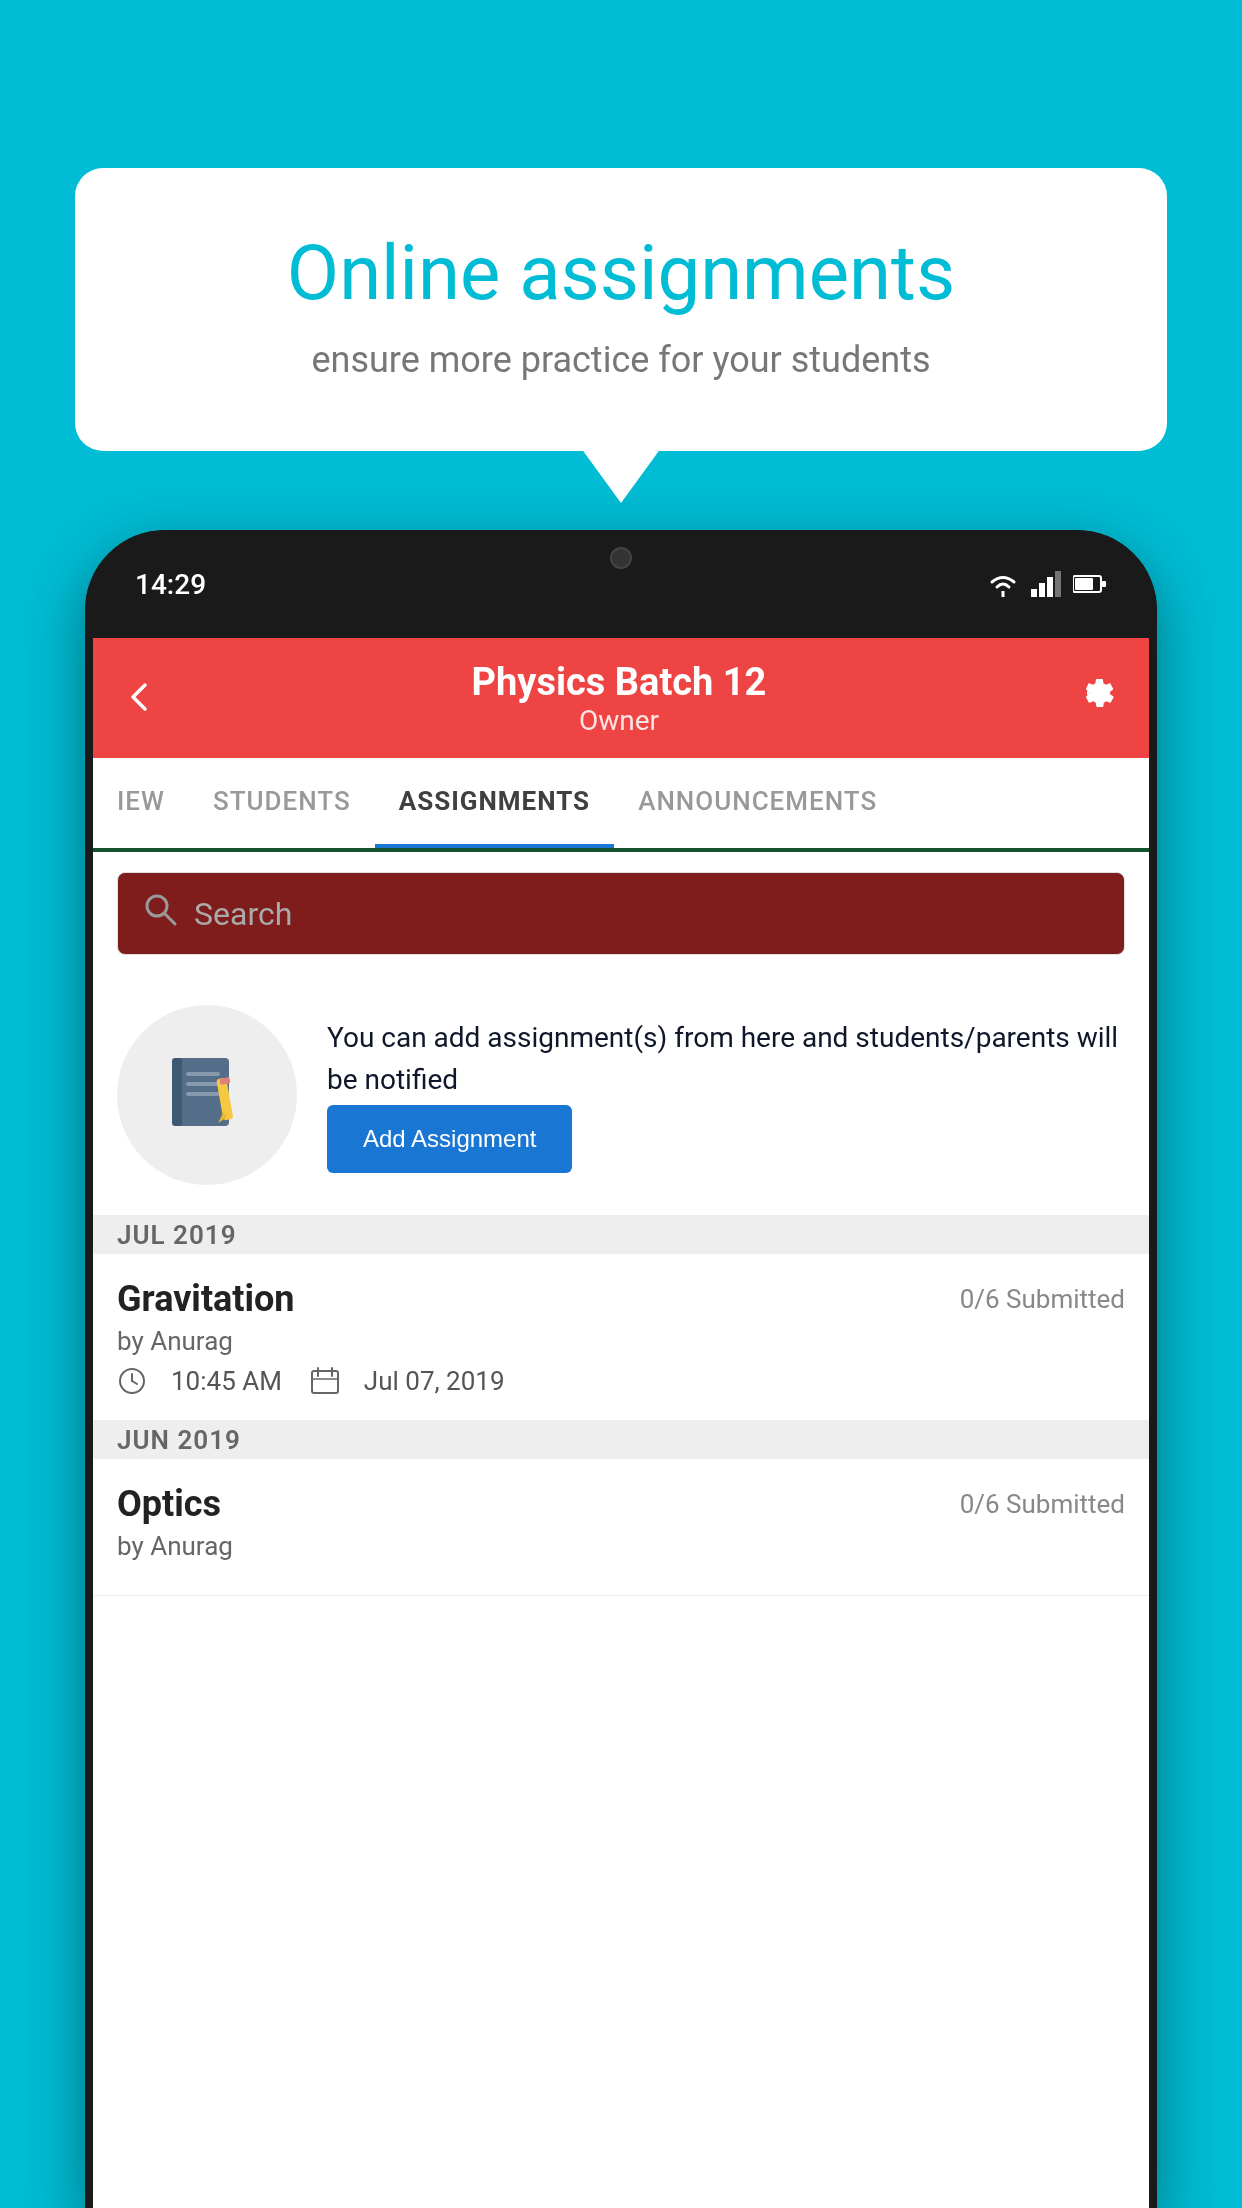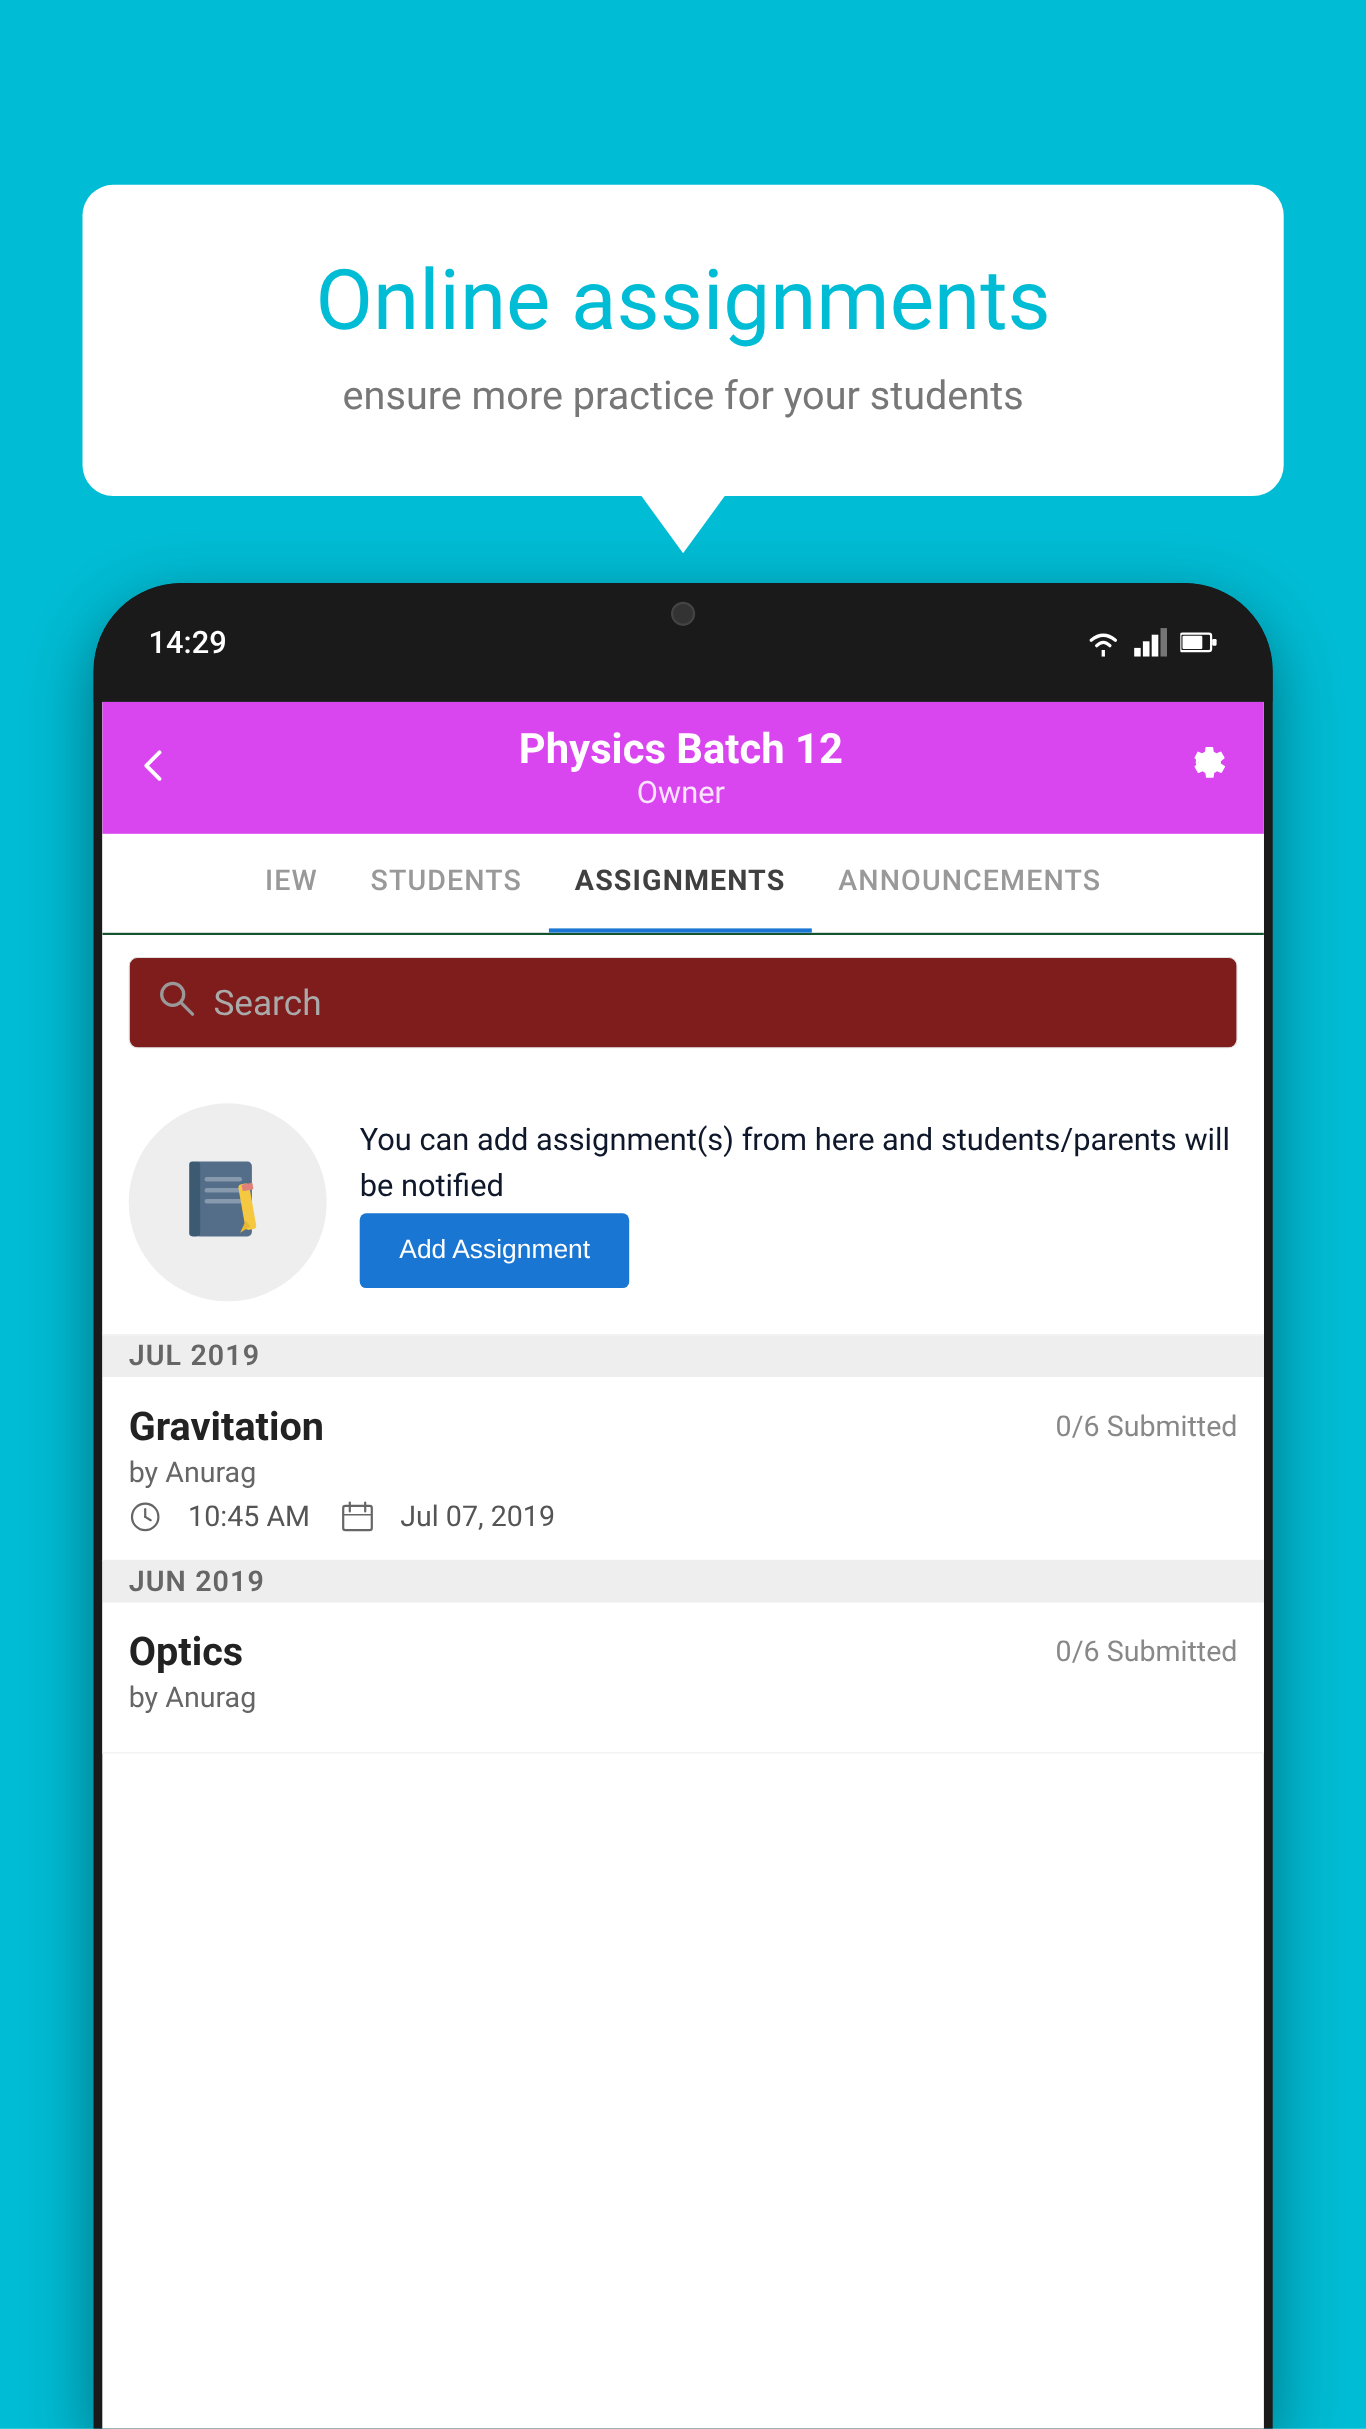--- a/index.html
+++ b/index.html
@@ -108,21 +108,21 @@
     .phone-screen {
       background: white;
       margin: 0 8px;
       height: calc(100% - 90px);
       overflow: hidden;
       border-radius: 0;
     }
 
     
     .app-bar {
-      background: #d946ef;
+      background: #ef4444;
       height: 120px;
       display: flex;
       align-items: center;
       padding: 0 30px;
       position: relative;
     }
     .back-btn {
       color: white;
       font-size: 50px;
       cursor: pointer;
@@ -148,23 +148,22 @@
       position: absolute;
       right: 30px;
       color: white;
       font-size: 44px;
     }
 
     
     .tabs-bar {
       background: white;
       display: flex;
-      border-bottom: 2px solid #14532d;
+      border-bottom: 4px solid #14532d;
       overflow-x: hidden;
-      justify-content: center;
     }
     .tab-item {
       padding: 28px 24px;
       font-size: 26px;
       font-weight: 500;
       color: #999;
       cursor: pointer;
       white-space: nowrap;
       letter-spacing: 1px;
     }

